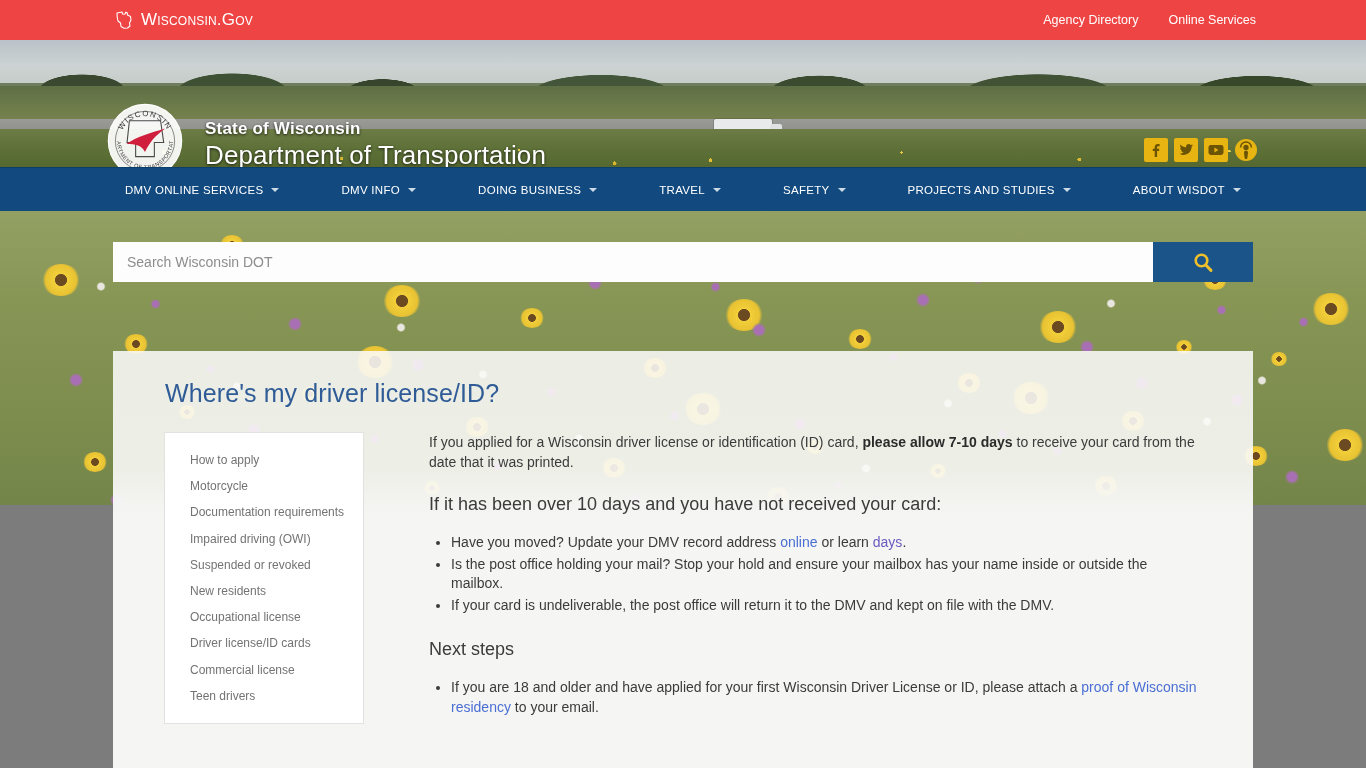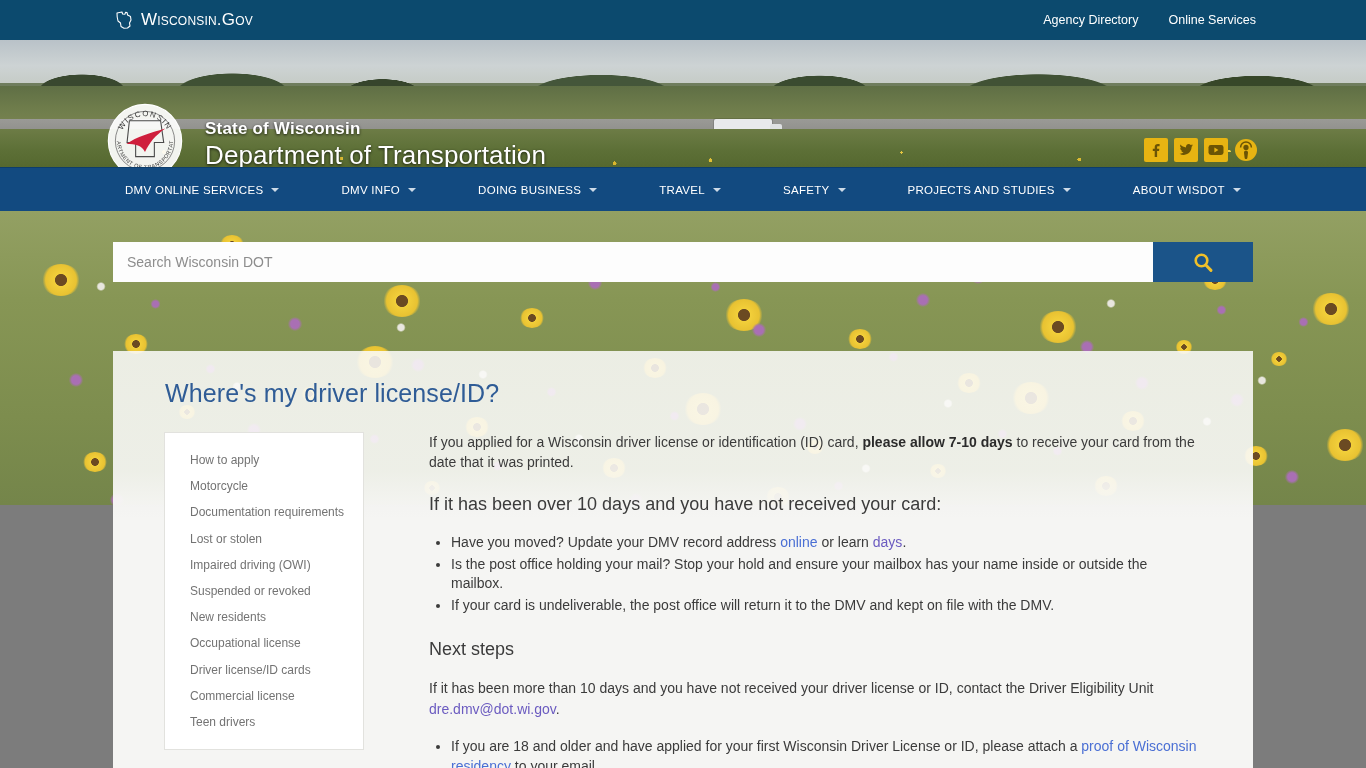--- a/index.html
+++ b/index.html
@@ -8,21 +8,21 @@
     width: 1366px; height: 768px;
     overflow: hidden;
     font-family: "Liberation Sans", sans-serif;
     background: #7c7c7c;
   }
 
   
   .govbar {
     position: relative;
     height: 40px;
-    background: #0c4a6e;
+    background: #ef4444;
     display: flex;
     align-items: center;
     z-index: 40;
   }
   .govbar-logo {
     display: flex;
     align-items: center;
     margin-left: 113px;
     gap: 6px;
   }
@@ -538,21 +538,20 @@
 </div>
 
 <main class="card">
   <h1 class="page-title">Where's my driver license/ID?</h1>
 
   <div class="card-body">
     <aside class="sidebar" id="sidebar-list">
         <a class="side-link">How to apply</a>
         <a class="side-link">Motorcycle</a>
         <a class="side-link">Documentation requirements</a>
-        <a class="side-link">Lost or stolen</a>
         <a class="side-link">Impaired driving (OWI)</a>
         <a class="side-link">Suspended or revoked</a>
         <a class="side-link">New residents</a>
         <a class="side-link">Occupational license</a>
         <a class="side-link">Driver license/ID cards</a>
         <a class="side-link">Commercial license</a>
         <a class="side-link">Teen drivers</a>
       </aside>
 
     <div class="maincol">
@@ -565,23 +564,20 @@
       <ul>
         <li>
           <span>Have you moved? Update your DMV record address </span><a class="lnk">online</a><span> or learn </span><a class="lnk visited">days</a><span>.</span>
         </li>
         <li>Is the post office holding your mail? Stop your hold and ensure your mailbox has your name inside or outside the mailbox.</li>
         <li>If your card is undeliverable, the post office will return it to the DMV and kept on file with the DMV.</li>
       </ul>
 
       <h2 class="tight">Next steps</h2>
 
-      <p>
-        <span>If it has been more than 10 days and you have not received your driver license or ID, contact the Driver Eligibility Unit </span><a class="lnk visited">dre.dmv@dot.wi.gov</a><span>.</span>
-      </p>
 
       <ul>
         <li>
           <span>If you are 18 and older and have applied for your first Wisconsin Driver License or ID, please attach a </span><a class="lnk">proof of Wisconsin residency</a><span> to your email.</span>
         </li>
 
       </ul>
     </div>
   </div>
 </main>

